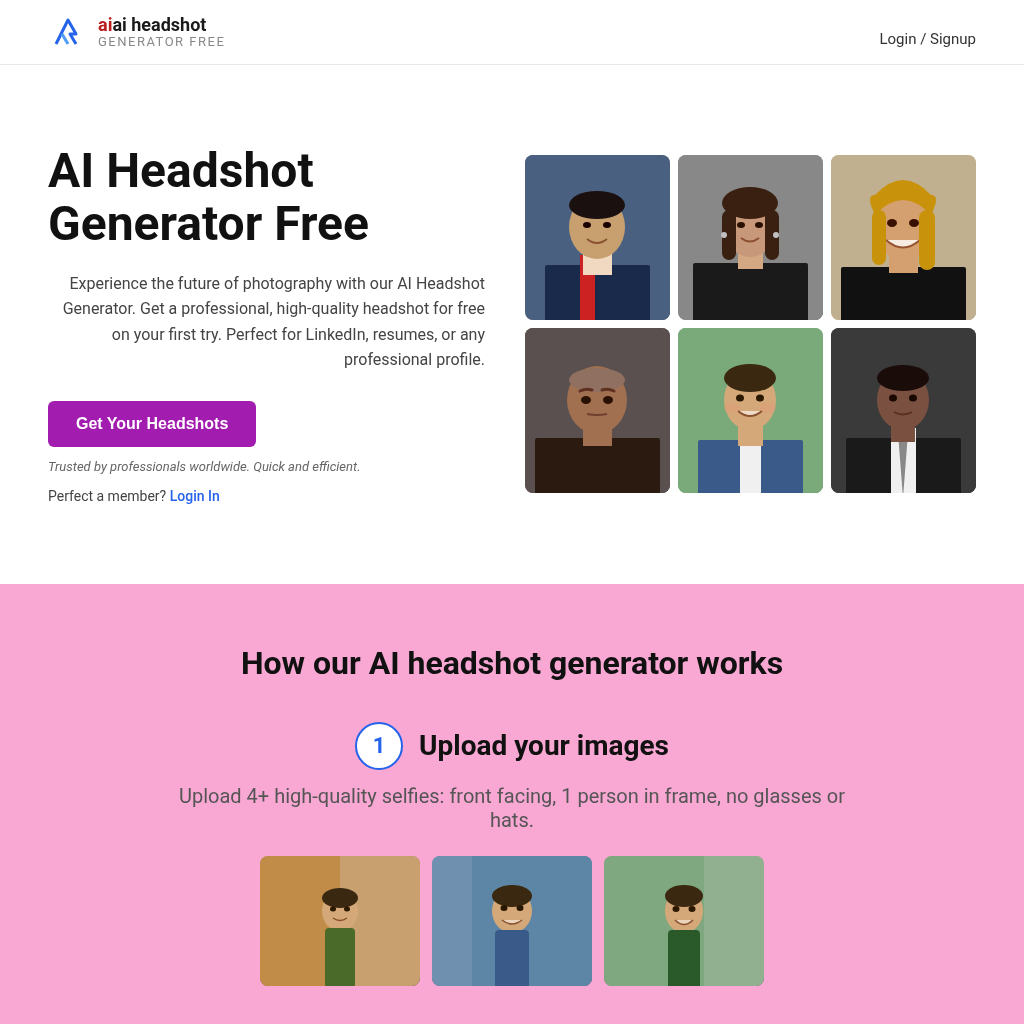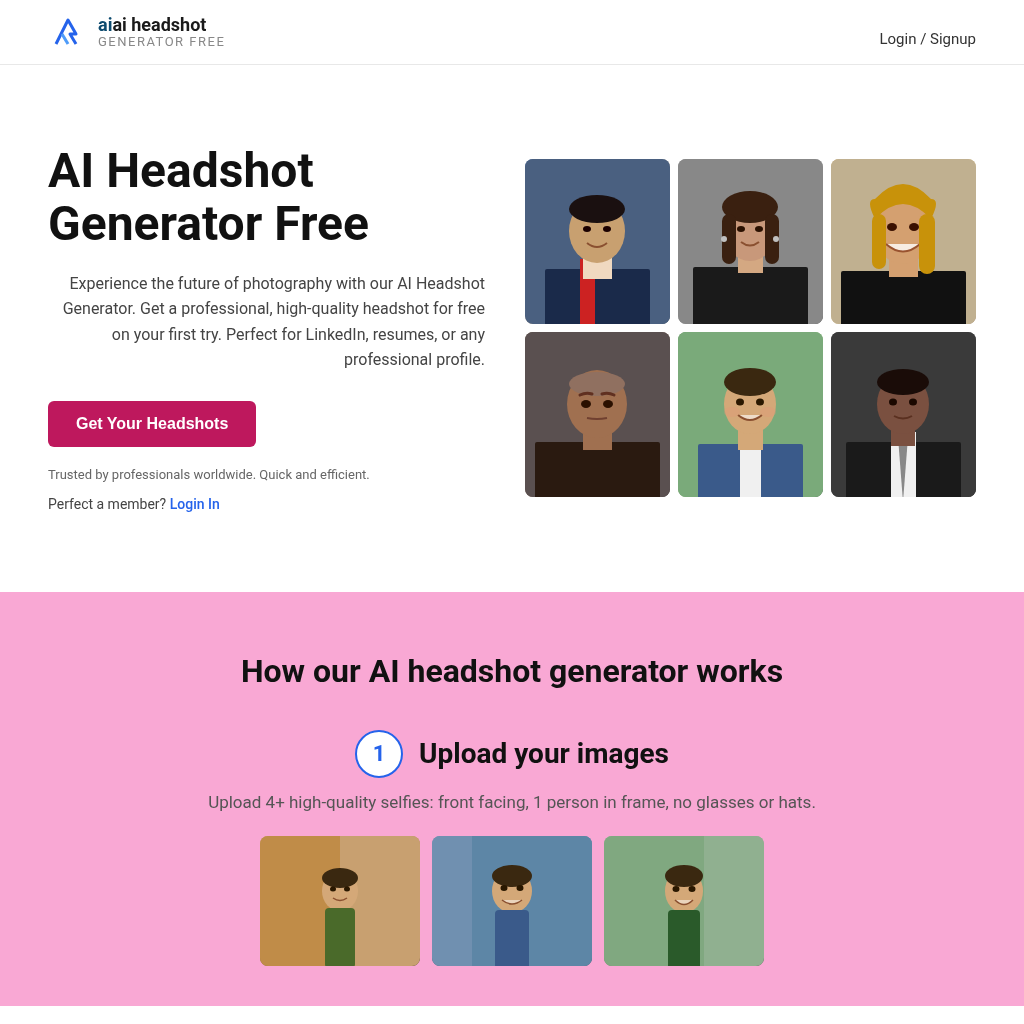--- a/index.html
+++ b/index.html
@@ -70,36 +70,36 @@
       margin-bottom: 20px;
     }
     .hero-desc {
       font-size: 16px;
       color: #444;
       line-height: 1.6;
       margin-bottom: 28px;
       text-align: right;
     }
     .cta-button {
-      background: #be185d;
+      background: #a21caf;
       color: #fff;
       border: none;
       border-radius: 6px;
       padding: 14px 28px;
       font-size: 16px;
       font-weight: 600;
       cursor: pointer;
       margin-bottom: 12px;
       display: inline-block;
     }
     .trusted-text {
       font-size: 13px;
       color: #666;
+      font-style: italic;
       margin-bottom: 14px;
-      margin-top: 8px;
     }
     .already-member {
       font-size: 14px;
       color: #444;
     }
     .already-member a {
       color: #2563eb;
       text-decoration: none;
       font-weight: 500;
     }
@@ -164,21 +164,21 @@
       justify-content: center;
       background: #fff;
       flex-shrink: 0;
     }
     .step-label {
       font-size: 28px;
       font-weight: 700;
       color: #111;
     }
     .step-desc {
-      font-size: 17px;
+      font-size: 20px;
       color: #555;
       text-align: center;
       margin-bottom: 24px;
     }
     .sample-photos {
       display: flex;
       gap: 12px;
       justify-content: center;
     }
     .sample-photo {
@@ -195,21 +195,21 @@
 <body>
 
 <header>
   <div class="logo-area">
     <svg class="logo-icon" viewBox="0 0 40 40" fill="none" xmlns="http://www.w3.org/2000/svg">
       <path d="M8 32 L20 8 L28 22 L22 22 L28 32" stroke="#2563eb" stroke-width="3" stroke-linejoin="round" fill="none"></path>
       <path d="M14 22 L20 32" stroke="#4f9cf9" stroke-width="3" stroke-linejoin="round"></path>
     </svg>
     <div class="logo-text-block">
       <span class="logo-main">
-        <span style="color:#0c4a6e">ai</span><span style="color:#1a1a1a">ai headshot</span>
+        <span style="color:#b91c1c">ai</span><span style="color:#1a1a1a">ai headshot</span>
       </span>
       <span class="logo-sub">GENERATOR FREE</span>
     </div>
   </div>
   <a class="nav-login" href="#">Login / Signup</a>
 </header>
 
 <section class="hero">
   <div class="hero-left">
     <h1 class="hero-title">AI Headshot Generator Free</h1>

